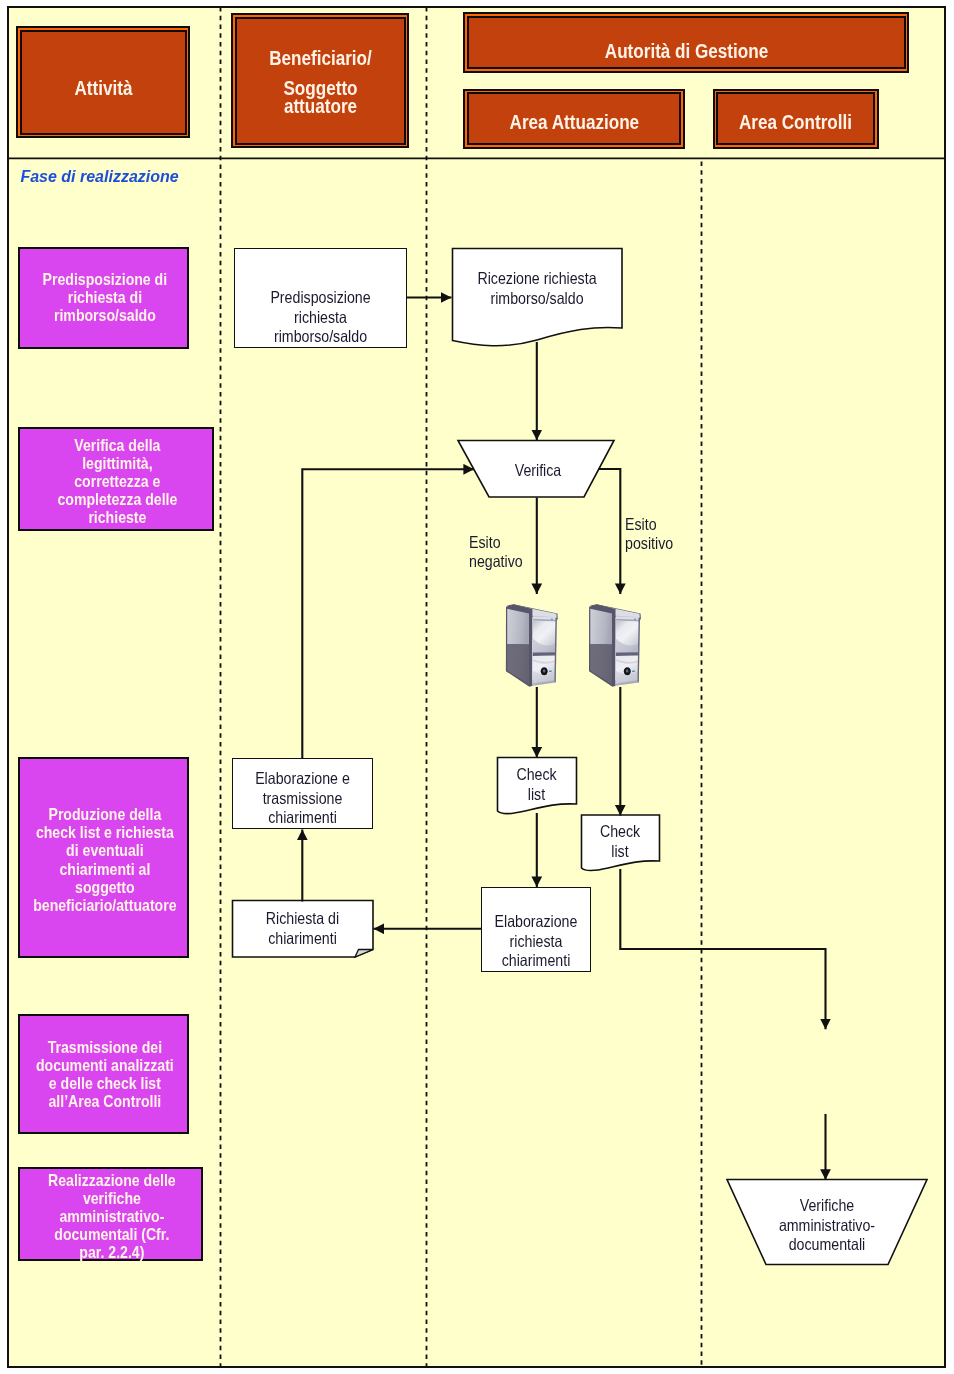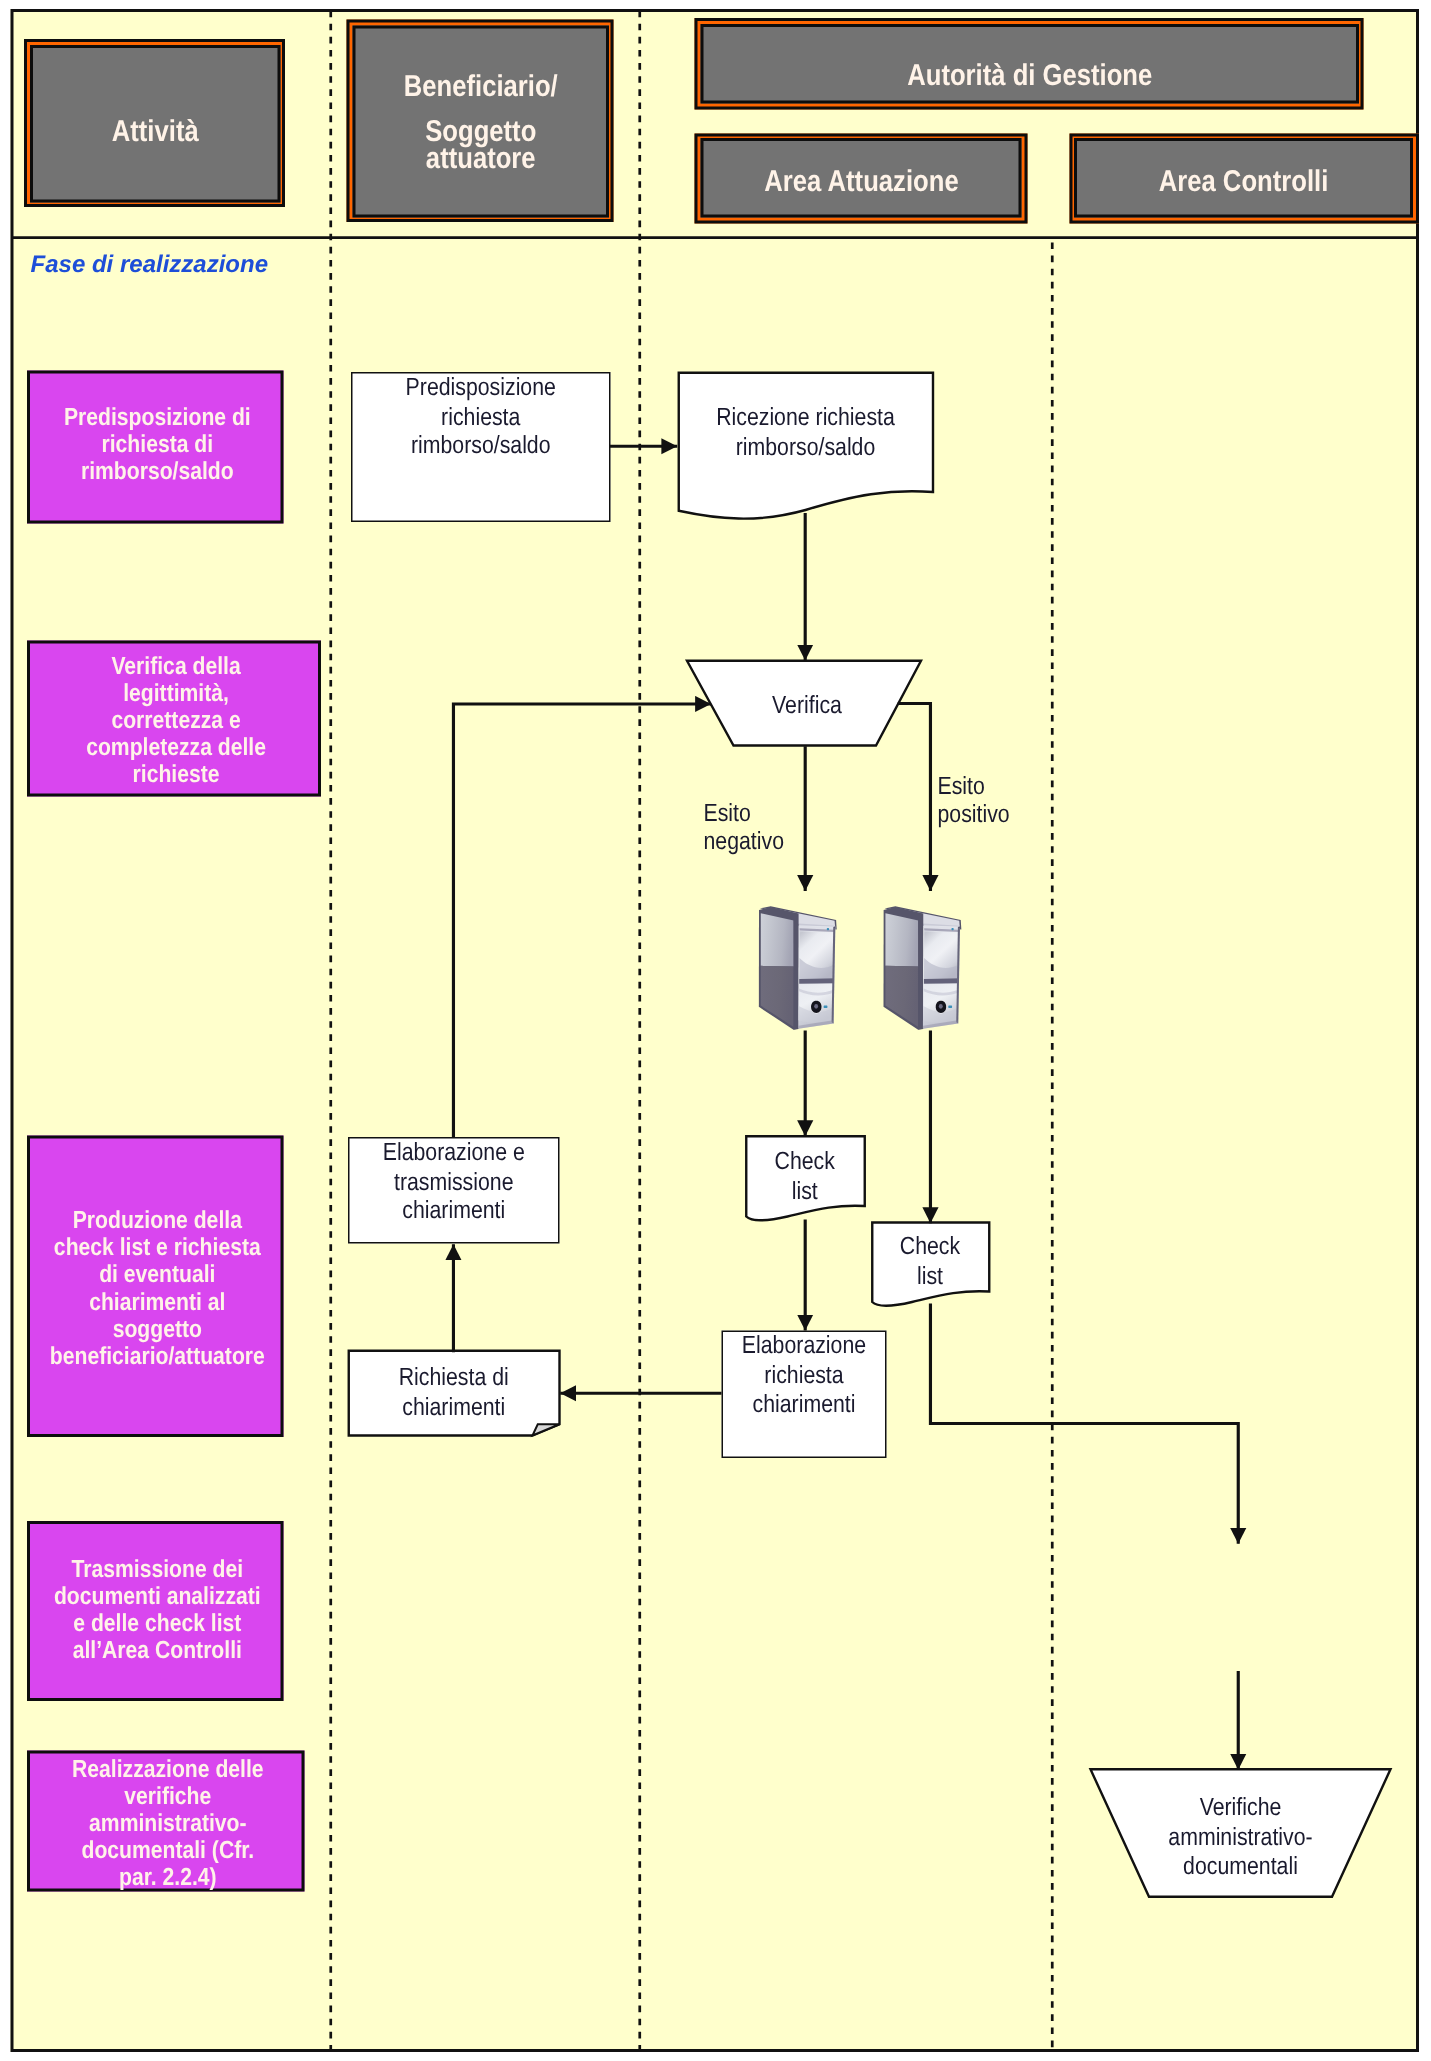--- a/index.html
+++ b/index.html
@@ -7,34 +7,34 @@
        font-family:"Liberation Sans",sans-serif;-webkit-font-smoothing:antialiased;}
   #stage{position:absolute;left:0;top:0;width:954px;height:1374px;}
 
   .frame{position:absolute;left:7px;top:6px;width:938.5px;height:1361.5px;
          background:#ffffcc;border:2px solid #111;box-sizing:border-box;}
 
   
   .plate{position:absolute;box-sizing:border-box;border:2px solid #0d0d0d;
          background:#ff6600;padding:1.5px;}
   .plate > .inner{width:100%;height:100%;box-sizing:border-box;
-         border:2px solid #0d0d0d;background:#737373;
+         border:2px solid #0d0d0d;background:#c2410c;
          display:flex;align-items:center;justify-content:center;}
   .plate .ttl{color:#fff3e8;font-weight:bold;font-size:20px;line-height:23px;
          text-align:center;transform:scaleX(0.855) translateY(3.4px);width:117%;}
 
   
   .act{position:absolute;box-sizing:border-box;border:2.2px solid #0d0d0d;
        background:#d946ef;display:flex;align-items:center;justify-content:center;}
   .act .ttl{color:#fff3e8;font-weight:bold;font-size:16.4px;line-height:18.1px;
        text-align:center;transform:scaleX(0.86) translate(1.6px,1.6px);width:116%;}
 
   
   .wbox{position:absolute;box-sizing:border-box;border:1.6px solid #111;
-        background:#fff;display:flex;align-items:flex-start;justify-content:center;}
+        background:#fff;display:flex;align-items:flex-end;justify-content:center;}
   .wbox .ttl{color:#1a1a2e;font-size:16.5px;line-height:19.6px;text-align:center;
        transform:scaleX(0.86);width:116.3%;}
 
   
   .lbl{position:absolute;color:#1a1a2e;font-size:16.5px;line-height:19.6px;
        text-align:center;white-space:nowrap;transform:scaleX(0.86);}
 
   svg.layer{position:absolute;left:0;top:0;width:954px;height:1374px;overflow:visible;}
   .fase{position:absolute;left:20.4px;top:167.6px;font-size:16px;font-weight:bold;
         font-style:italic;color:#1d4ed8;}
@@ -72,21 +72,21 @@
   <div class="plate" style="left:463px;top:12.3px;width:446px;height:60.5px">
     <div class="inner">
         <div class="ttl" style="transform:scaleX(0.855) translateY(8.7px);width:117%">Autorità di Gestione</div>
       </div>
   </div>
   <div class="plate" style="left:463.2px;top:88.5px;width:221.7px;height:60.3px">
     <div class="inner">
         <div class="ttl" style="transform:scaleX(0.855) translateY(3.6px);width:117%">Area Attuazione</div>
       </div>
   </div>
-  <div class="plate" style="left:712.6px;top:88.5px;width:233px;height:60.3px">
+  <div class="plate" style="left:712.6px;top:88.5px;width:166px;height:60.3px">
     <div class="inner">
         <div class="ttl" style="transform:scaleX(0.855) translateY(3.6px);width:117%">Area Controlli</div>
       </div>
   </div>
 
   <div class="act" style="left:18px;top:247px;width:171px;height:102px">
     <div class="ttl" style="transform:scaleX(0.86) translate(1.6px,-1.4px)">
         <div>Predisposizione di</div>
         <div>richiesta di</div>
         <div>rimborso/saldo</div>

